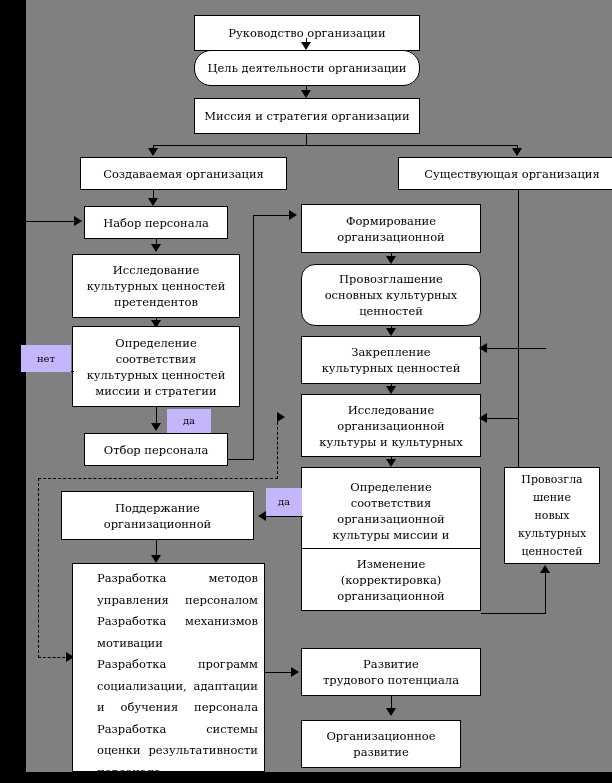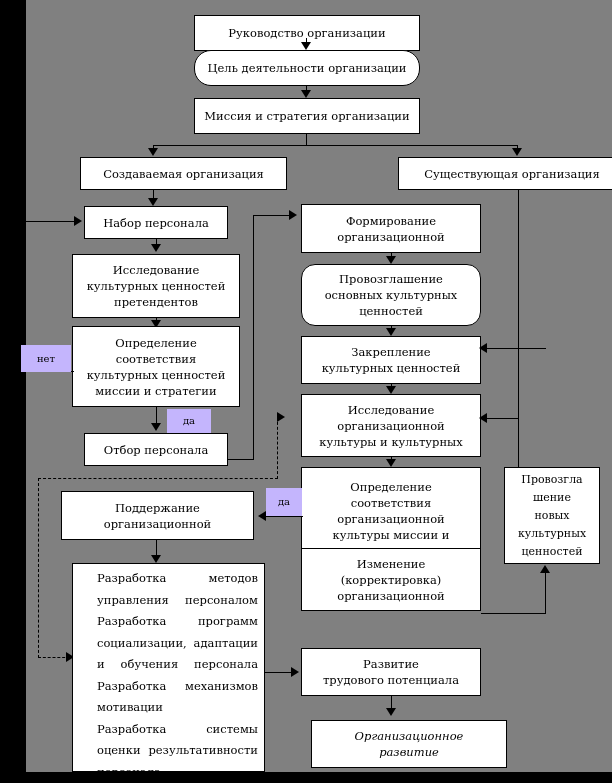--- a/index.html
+++ b/index.html
@@ -257,21 +257,21 @@
   <div class="box" style="left:301px; top:648px; width:180px; height:48px;">
     <span class="txt">
       <span>Развитие</span><br>
       <span>трудового потенциала</span>
     </span>
   </div>
 
   <div class="v" style="left:391px; top:696px; height:16px;"></div>
   <div class="ad" style="left:386px; top:708px;"></div>
 
-  <div class="box" style="left:311px; top:720px; width:196px; height:48px;font-style:italic;">
+  <div class="box" style="left:301px; top:720px; width:160px; height:48px;">
     <span class="txt">
       <span>Организационное</span><br>
       <span>развитие</span>
     </span>
   </div>
 
   <div class="hd" style="left:38px; top:478px; width:240px;"></div>
   <div class="vd" style="left:277px; top:417px; height:62px;"></div>
   <div class="ar" style="left:277px; top:412px;"></div>
   <div class="vd" style="left:38px; top:478px; height:180px;"></div>
@@ -287,21 +287,21 @@
 
   <div class="h" style="left:263px; top:516px; width:40px;"></div>
   <div class="al" style="left:258px; top:511px;"></div>
   <div class="lbl" style="left:266px; top:488px; width:36px; height:28px;">да</div>
 
   <div class="v" style="left:156px; top:540px; height:20px;"></div>
   <div class="ad" style="left:151px; top:555px;"></div>
 
   <div class="bigbox" style="left:72px; top:563px; width:193px; height:209px;">
     <div>Разработка методов управления персоналом</div>
+    <div>Разработка механизмов мотивации</div>
     <div>Разработка программ социализации, адаптации и обучения персонала</div>
-    <div>Разработка механизмов мотивации</div>
     <div>Разработка системы оценки результативности персонала</div>
     <div>Разработка системы коммуникаций</div>
   </div>
 
   <div class="h" style="left:265px; top:672px; width:30px;"></div>
   <div class="ar" style="left:291px; top:667px;"></div>
 </div>
 
 </body></html>

